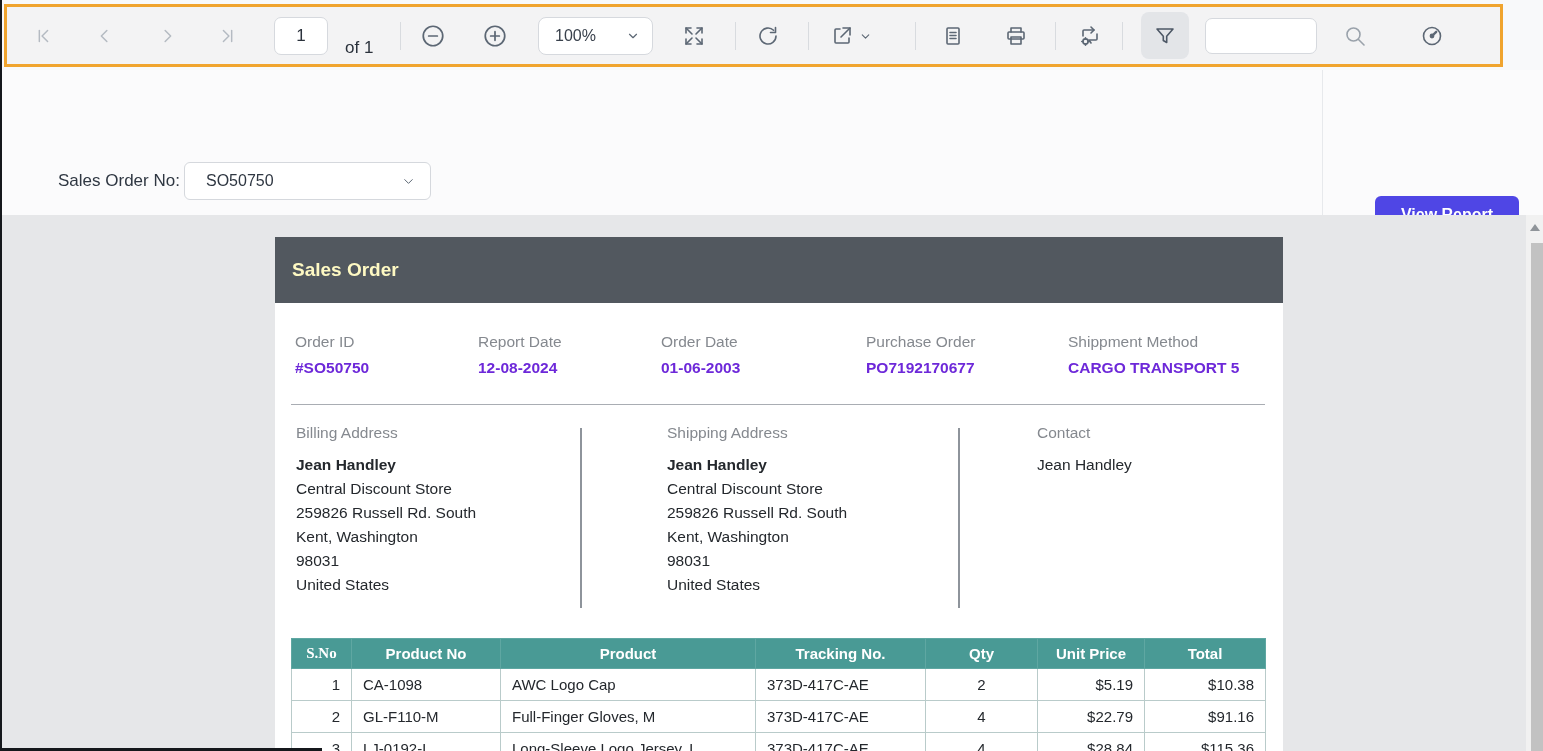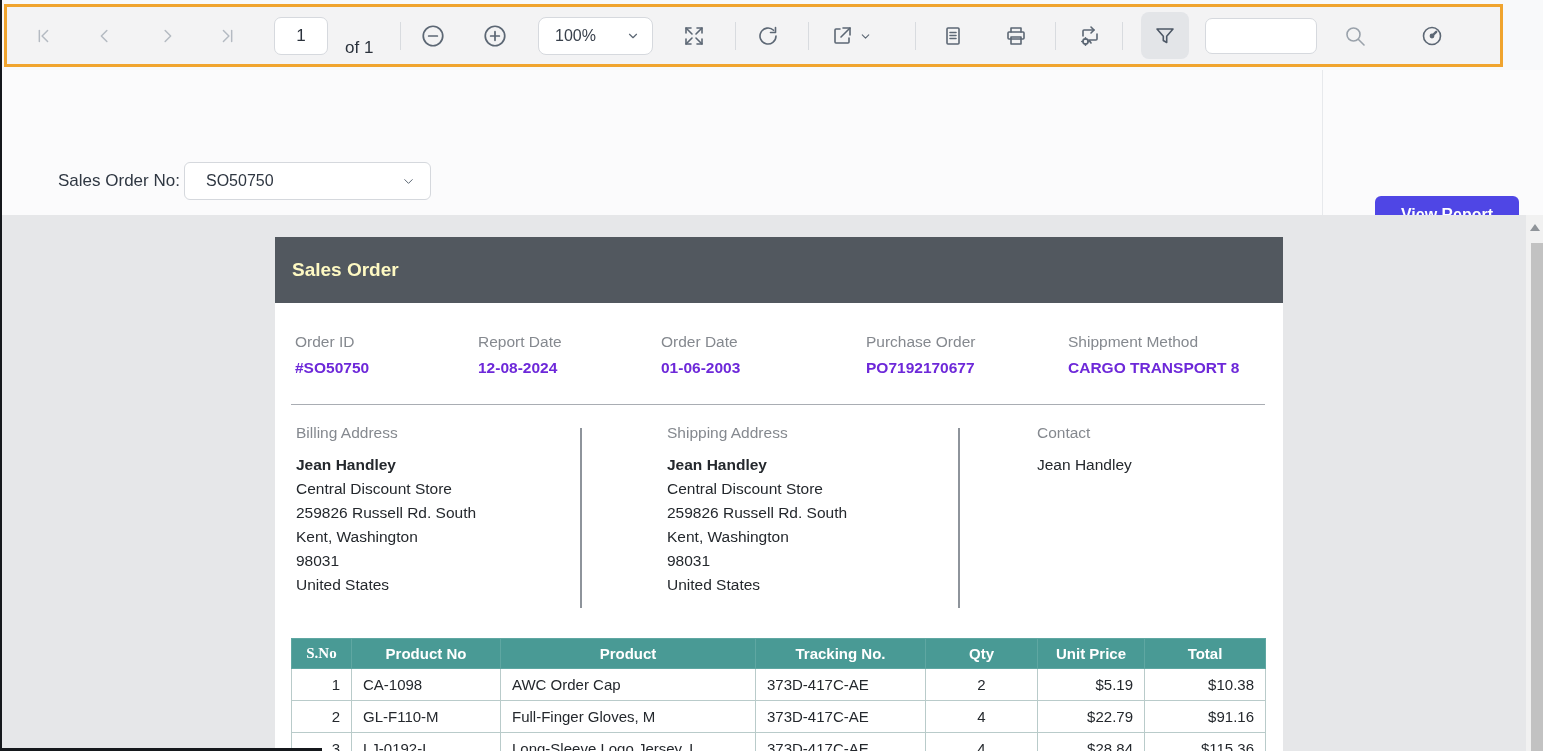--- a/index.html
+++ b/index.html
@@ -275,21 +275,21 @@
       <div class="oi-col oi-c3">
         <div class="oi-label">Order Date</div>
         <div class="oi-value">01-06-2003</div>
       </div>
       <div class="oi-col oi-c4">
         <div class="oi-label">Purchase Order</div>
         <div class="oi-value">PO7192170677</div>
       </div>
       <div class="oi-col oi-c5">
         <div class="oi-label">Shippment Method</div>
-        <div class="oi-value">CARGO TRANSPORT 8</div>
+        <div class="oi-value">CARGO TRANSPORT 5</div>
       </div>
     </div>
 
     <hr class="oi-rule">
 
     <div class="addr-row">
       <div class="addr-col addr-c1">
         <div class="addr-head">Billing Address</div>
         <div class="addr-name">Jean Handley</div>
         <div class="addr-line">Central Discount Store</div>
@@ -324,21 +324,21 @@
           <th class="cw4">Tracking No.</th>
           <th class="cw5">Qty</th>
           <th class="cw6">Unit Price</th>
           <th class="cw7">Total</th>
         </tr>
       </thead>
       <tbody>
         <tr>
           <td class="al-r">1</td>
           <td class="al-l">CA-1098</td>
-          <td class="al-l">AWC Order Cap</td>
+          <td class="al-l">AWC Logo Cap</td>
           <td class="al-l">373D-417C-AE</td>
           <td class="al-c">2</td>
           <td class="al-r">$5.19</td>
           <td class="al-r">$10.38</td>
         </tr>
         <tr>
           <td class="al-r">2</td>
           <td class="al-l">GL-F110-M</td>
           <td class="al-l">Full-Finger Gloves, M</td>
           <td class="al-l">373D-417C-AE</td>

